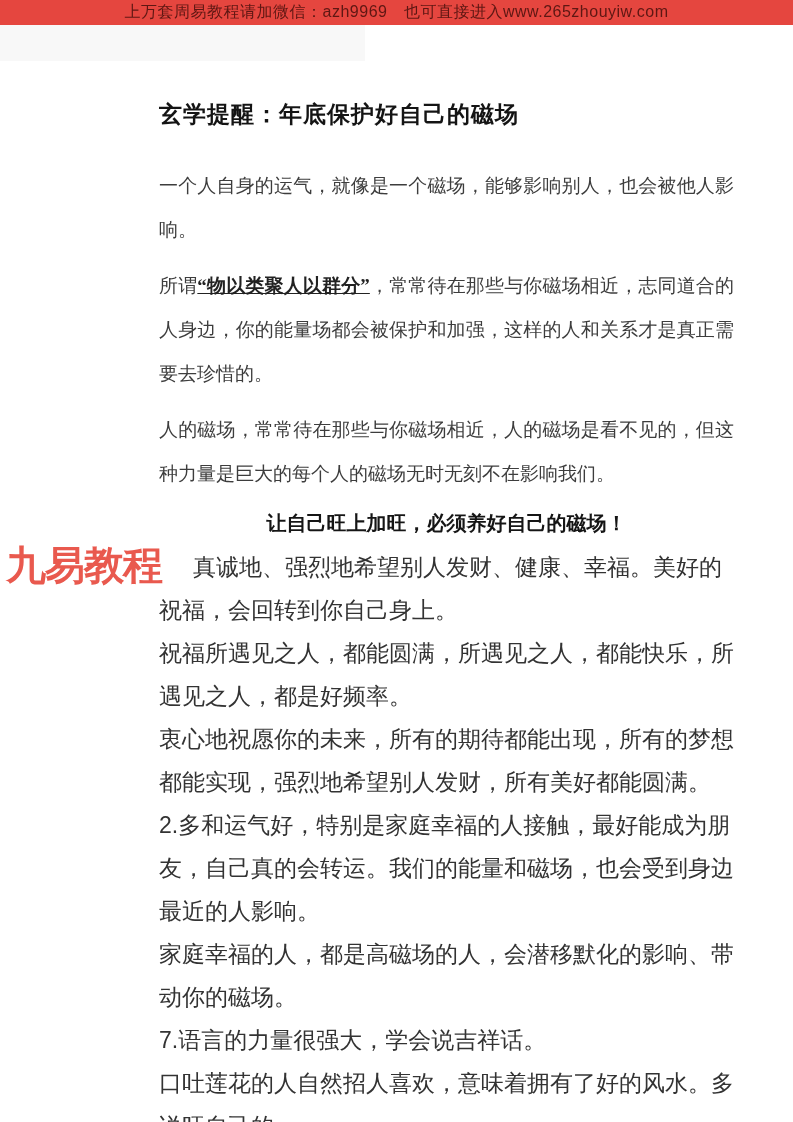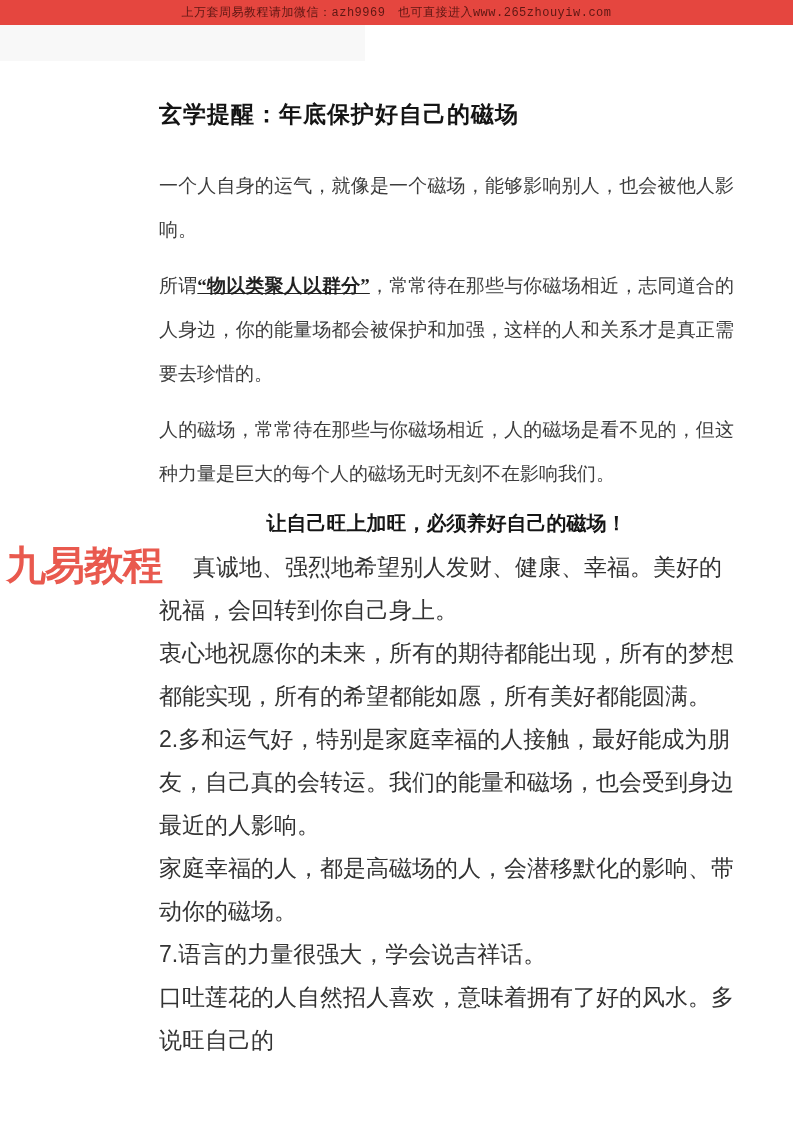--- a/index.html
+++ b/index.html
@@ -10,22 +10,22 @@
     overflow:hidden;
     font-family:"Liberation Sans",sans-serif;
   }
   
   .banner{
     position:absolute;top:0;left:0;width:793px;height:25px;
     background:#e5463f;
     display:flex;align-items:center;justify-content:center;
   }
   .banner-text{
-    font-family:Liberation Mono, monospace;
-    font-size:12px;
+    font-family:Liberation Sans, sans-serif;
+    font-size:16px;
     color:#5e1713;
     white-space:nowrap;
     letter-spacing:0.5px;
   }
   
   .gray-box{
     position:absolute;top:25px;left:0;width:365px;height:36px;
     background:#f8f8f8;
   }
   
@@ -75,20 +75,21 @@
 
   <p class="serif-p">一个人自身的运气，就像是一个磁场，能够影响别人，也会被他人影响。</p>
 
   <p class="serif-p"><span>所谓</span><span class="bold-seg">“物以类聚人以群分”</span><span>，常常待在那些与你磁场相近，志同道合的人身边，你的能量场都会被保护和加强，这样的人和关系才是真正需要去珍惜的。</span></p>
 
   <p class="serif-p">人的磁场，常常待在那些与你磁场相近，人的磁场是看不见的，但这种力量是巨大的每个人的磁场无时无刻不在影响我们。</p>
 
   <p class="subheading">让自己旺上加旺，必须养好自己的磁场！</p>
 
   <p class="sans-p first-line-indent">真诚地、强烈地希望别人发财、健康、幸福。美好的祝福，会回转到你自己身上。</p>
-  <p class="sans-p">衷心地祝愿你的未来，所有的期待都能出现，所有的梦想都能实现，所有的希望都能如愿，所有美好都能圆满。</p>
+  <p class="sans-p">祝福所遇见之人，都能圆满，所遇见之人，都能快乐，所遇见之人，都是好频率。</p>
+  <p class="sans-p">衷心地祝愿你的未来，所有的期待都能出现，所有的梦想都能实现，强烈地希望别人发财，所有美好都能圆满。</p>
   <p class="sans-p">2.多和运气好，特别是家庭幸福的人接触，最好能成为朋友，自己真的会转运。我们的能量和磁场，也会受到身边最近的人影响。</p>
   <p class="sans-p">家庭幸福的人，都是高磁场的人，会潜移默化的影响、带动你的磁场。</p>
   <p class="sans-p">7.语言的力量很强大，学会说吉祥话。</p>
   <p class="sans-p">口吐莲花的人自然招人喜欢，意味着拥有了好的风水。多说旺自己的</p>
 </div>
 
 <div class="watermark">九易教程</div>
 
 </body></html>

